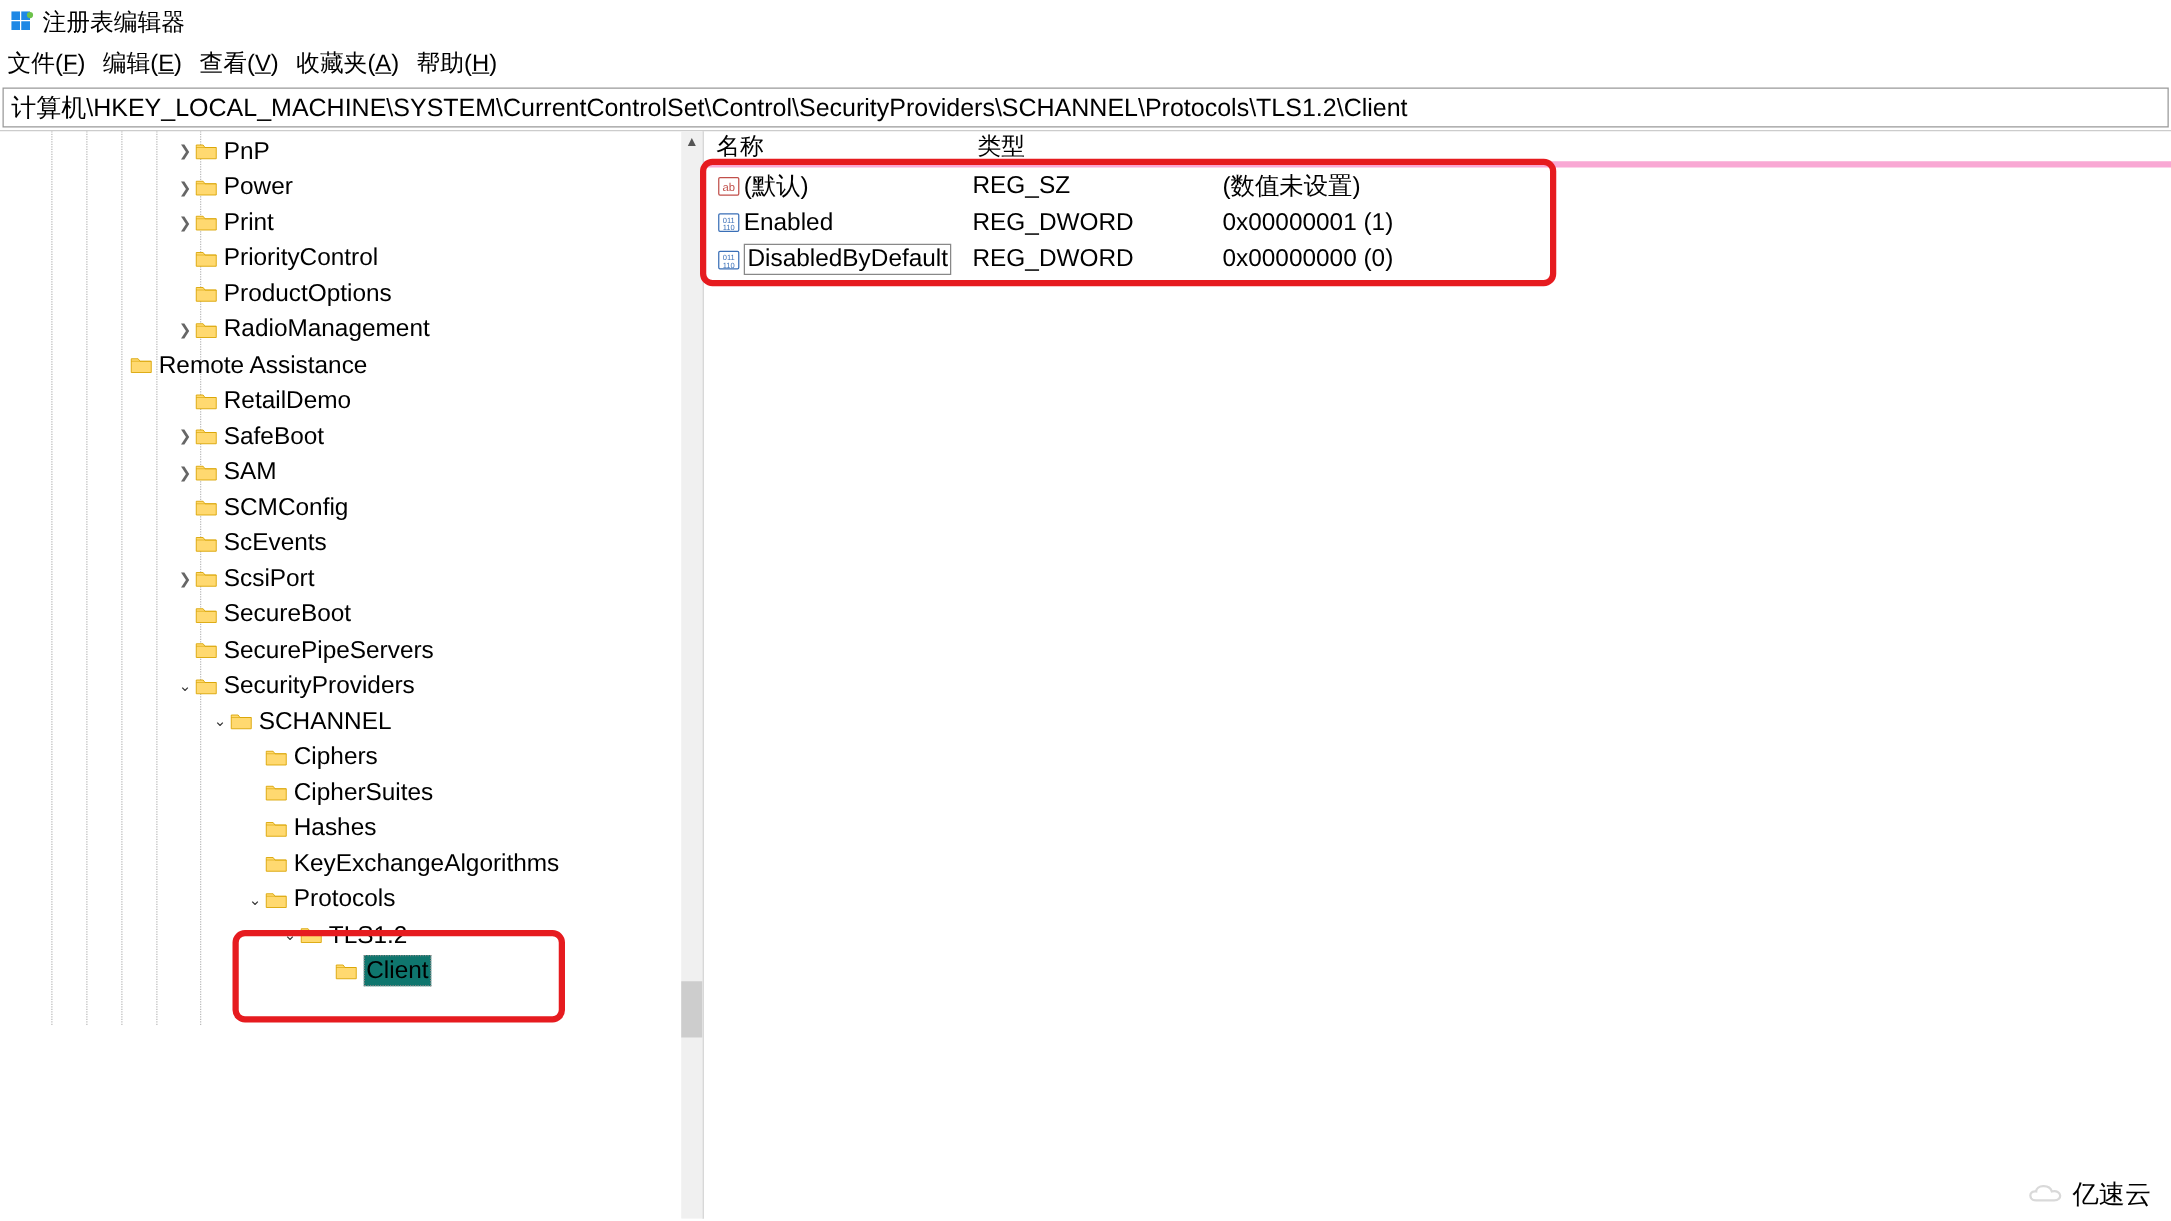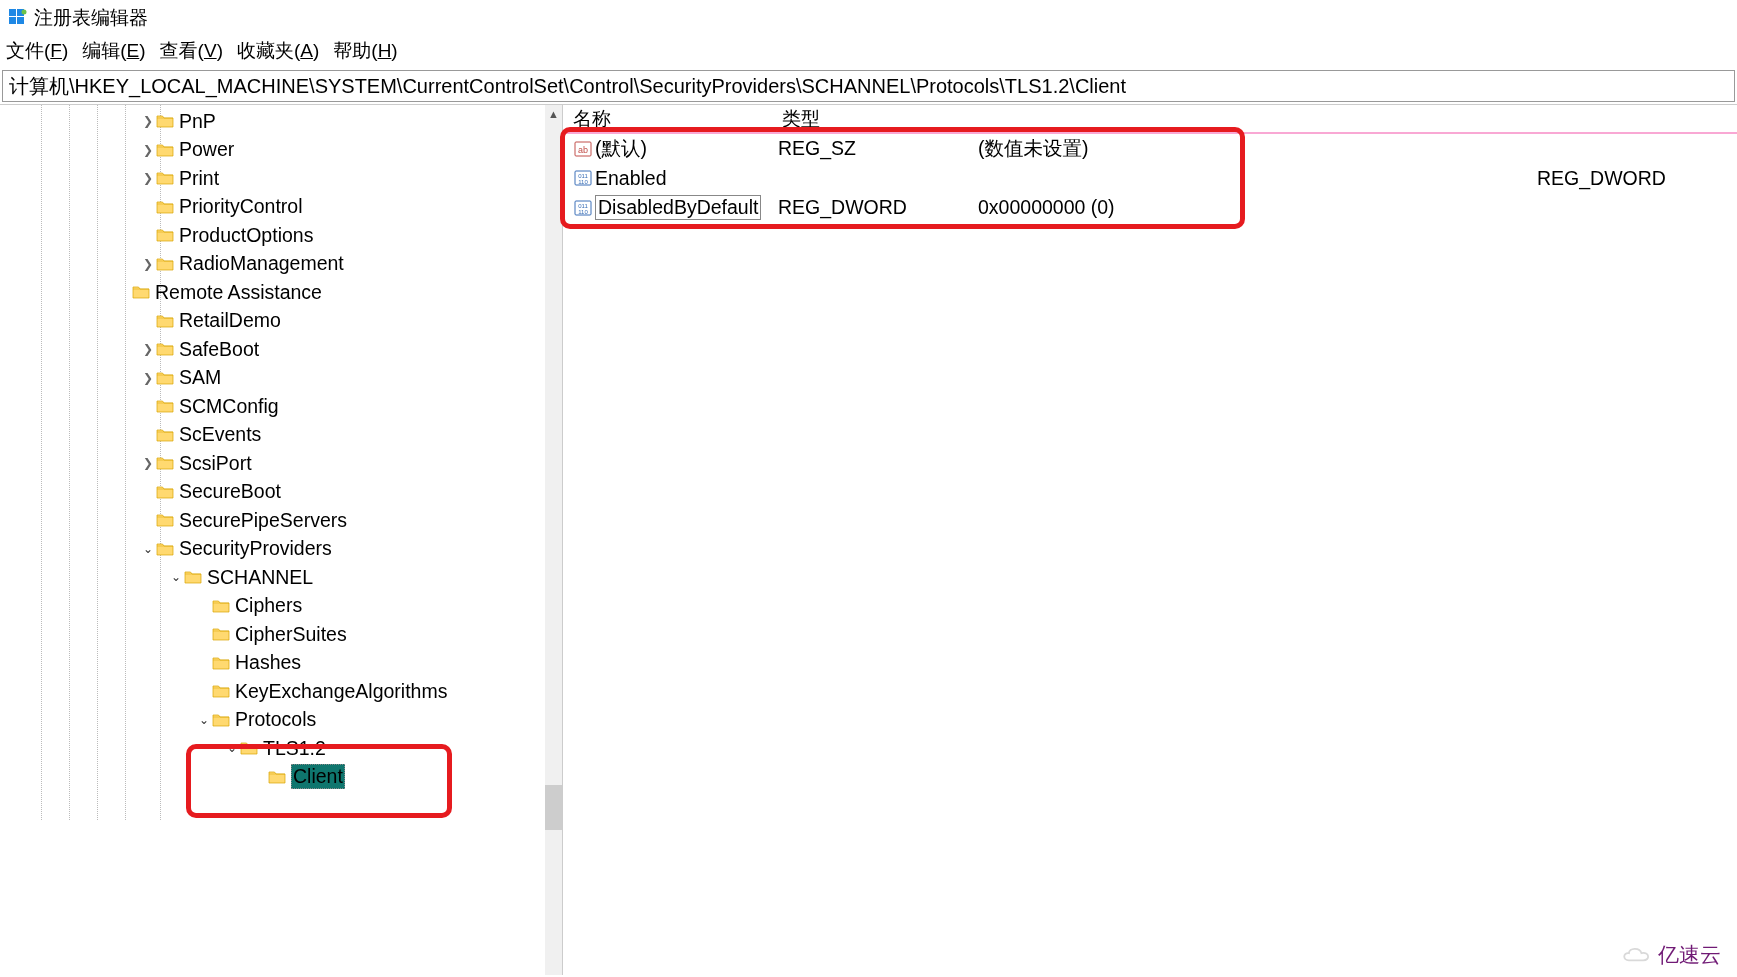--- a/index.html
+++ b/index.html
@@ -28,39 +28,39 @@
 .expander { width: 16px; text-align: center; display: inline-block; color: #666; font-size: 12px; }
 .folder-icon { width: 20px; height: 16px; margin-right: 3px; display: inline-flex; align-items: center; }
 .folder-icon svg { width: 18px; height: 14px; }
 .tree-label { }
 .tree-item.selected .tree-label { border: 1px dotted #888; background: #0f766e; padding: 0 1px; }
 
 .tree-lines { position: absolute; top: 0; left: 0; width: 100%; height: 100%; pointer-events: none; }
 .vline { position: absolute; width: 0; border-left: 1px dotted #bbb; }
 
 .detail-pane { flex: 1; position: relative; }
-.detail-header { display: flex; border-bottom: 2px solid #f9a8d4; height: 29px; align-items: center; font-size: 19px; }
+.detail-header { display: flex; border-bottom: 5px solid #f9a8d4; height: 29px; align-items: center; font-size: 19px; }
 .col { padding: 0 4px; }
 .col-name { width: 215px; padding-left: 10px; }
 .col-type { width: 200px; }
 .col-data { flex: 1; }
 
 .detail-rows { }
 .detail-row { display: flex; height: 29.5px; align-items: center; justify-content: space-between; }
 .cell-name { width: 215px; display: flex; align-items: center; padding-left: 10px; }
 .cell-type { width: 200px; }
 .cell-data { flex: 1; }
 .val-icon { width: 20px; height: 18px; margin-right: 2px; display: inline-flex; align-items: center; justify-content: center; }
 .val-icon svg { width: 18px; height: 18px; }
 .name-text.boxed { border: 1px solid #888; padding: 0 2px; }
 
 .highlight-box-1 { position: absolute; border: 5px solid #e61b1f; border-radius: 10px; pointer-events: none; left: 560px; top: 127px; width: 685px; height: 102px; }
 .highlight-box-2 { position: absolute; border: 5px solid #e61b1f; border-radius: 10px; pointer-events: none; left: 186px; top: 744px; width: 266px; height: 74px; }
 
-.watermark { position: absolute; right: 16px; bottom: 8px; color: #701a75; font-size: 21px; display: flex; align-items: center; gap: 4px; }
+.watermark { position: absolute; right: 16px; bottom: 8px; color: #000000; font-size: 21px; display: flex; align-items: center; gap: 4px; }
 .watermark svg { width: 34px; height: 20px; stroke: #d9d9d9; fill: none; stroke-width: 2; }
 </style>
 </head>
 <body>
 
 <div class="titlebar">
   <span class="app-icon">
     <svg viewBox="0 0 18 18">
         <rect x="0" y="0" width="7" height="7" fill="#1e88e5"></rect>
         <rect x="8" y="0" width="7" height="7" fill="#1e88e5"></rect>
@@ -150,21 +150,21 @@
           <div class="tree-item" style="padding-left: 140px;">
             <span class="expander">❯</span>
             <span class="folder-icon">
               <svg viewBox="0 0 18 14">
                 <path d="M1 3 L1 13 L17 13 L17 4 L8 4 L6.5 2 L1 2 Z" fill="#ffd970" stroke="#d9a400" stroke-width="0.7"></path>
                 <path d="M1 4 L17 4" stroke="#d9a400" stroke-width="0.5"></path>
               </svg>
             </span>
             <span class="tree-label">RadioManagement</span>
           </div>
-          <div class="tree-item" style="padding-left: 116px;">
+          <div class="tree-item" style="padding-left: 88px;">
             <span class="expander"></span>
             <span class="folder-icon">
               <svg viewBox="0 0 18 14">
                 <path d="M1 3 L1 13 L17 13 L17 4 L8 4 L6.5 2 L1 2 Z" fill="#ffd970" stroke="#d9a400" stroke-width="0.7"></path>
                 <path d="M1 4 L17 4" stroke="#d9a400" stroke-width="0.5"></path>
               </svg>
             </span>
             <span class="tree-label">Remote Assistance</span>
           </div>
           <div class="tree-item" style="padding-left: 140px;">
@@ -369,20 +369,21 @@
             <span class="val-icon">
               <svg viewBox="0 0 18 18">
                 <rect x="1" y="2" width="16" height="14" rx="1" fill="#fff" stroke="#3a6fb7" stroke-width="1"></rect>
                 <text x="9" y="9" text-anchor="middle" font-size="6" fill="#3a6fb7" font-family="monospace">011</text>
                 <text x="9" y="15" text-anchor="middle" font-size="6" fill="#3a6fb7" font-family="monospace">110</text>
               </svg>
             </span>
             <span class="name-text">Enabled</span>
           </div>
           <div class="cell-type">REG_DWORD</div>
+          <div class="cell-data">0x00000001 (1)</div>
         </div>
         <div class="detail-row">
           <div class="cell-name">
             <span class="val-icon">
               <svg viewBox="0 0 18 18">
                 <rect x="1" y="2" width="16" height="14" rx="1" fill="#fff" stroke="#3a6fb7" stroke-width="1"></rect>
                 <text x="9" y="9" text-anchor="middle" font-size="6" fill="#3a6fb7" font-family="monospace">011</text>
                 <text x="9" y="15" text-anchor="middle" font-size="6" fill="#3a6fb7" font-family="monospace">110</text>
               </svg>
             </span>

